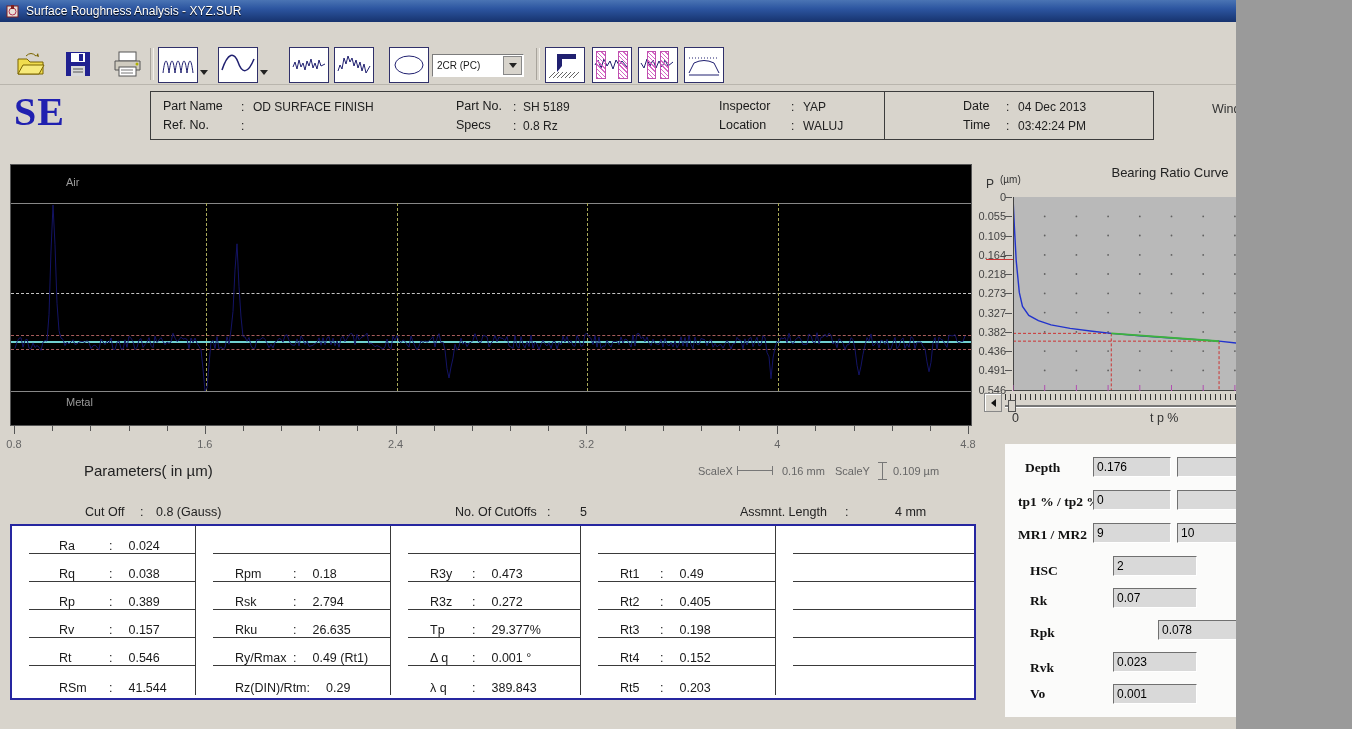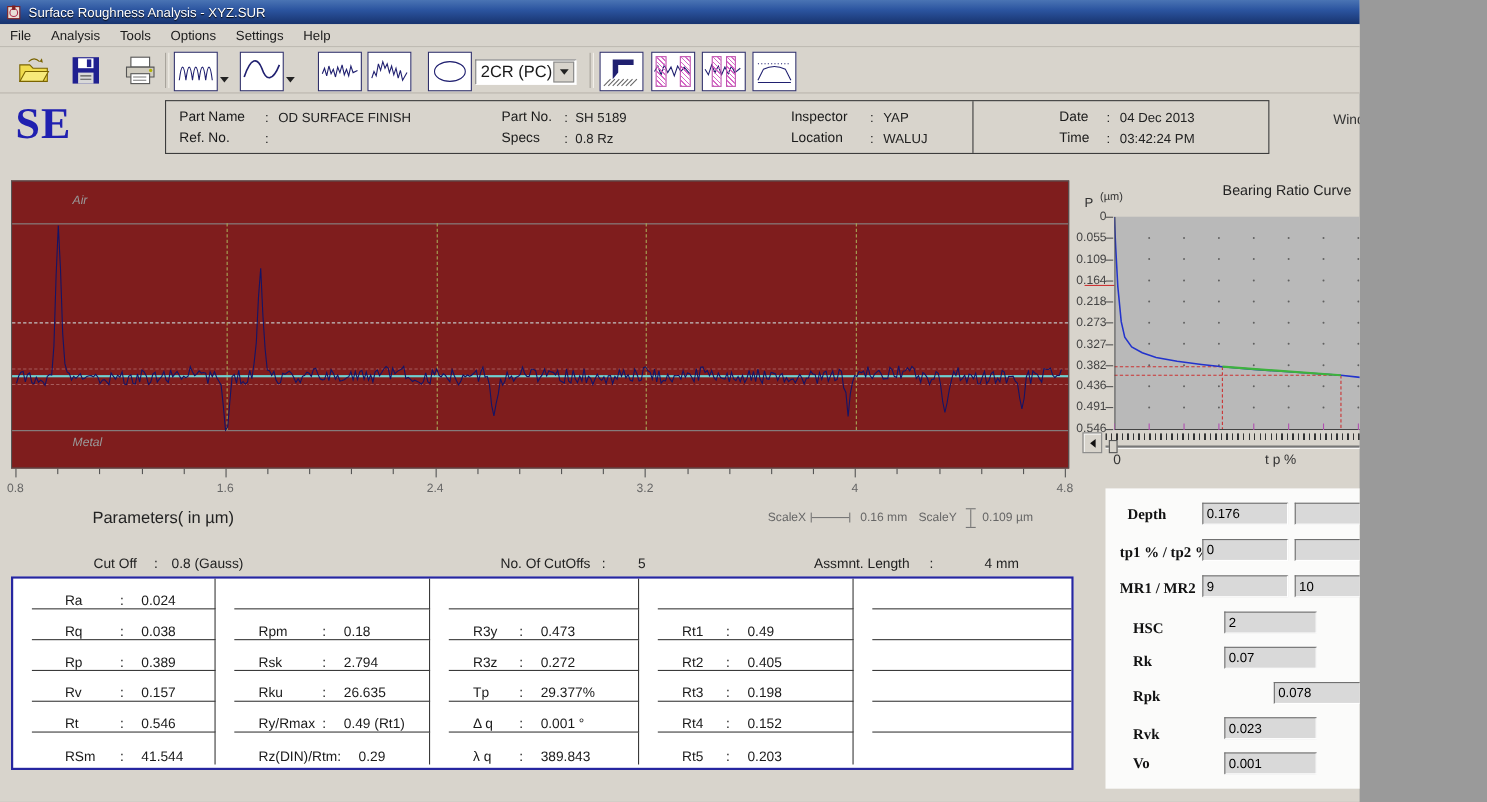--- a/index.html
+++ b/index.html
@@ -29,40 +29,40 @@
   #toolbar{position:absolute;left:0;top:43px;width:1352px;height:41px;background:#d8d4cc;
     border-bottom:1px solid #b9b5ad;}
   .tbtn{position:absolute;top:3px;width:40px;height:36px;display:flex;align-items:center;justify-content:center;}
   .wavebtn{position:absolute;top:4px;width:38px;height:34px;background:#fff;border:1px solid #30306a;
     display:flex;align-items:center;justify-content:center;}
   .ddbtn{position:absolute;top:22px;width:11px;height:14px;display:flex;align-items:center;justify-content:center;}
   .tri{width:0;height:0;border-left:4px solid transparent;border-right:4px solid transparent;border-top:5px solid #222;}
   .sep{position:absolute;top:5px;width:2px;height:32px;border-left:1px solid #a8a49c;border-right:1px solid #f2efe9;}
   #combo{position:absolute;left:432px;top:11px;width:90px;height:21px;background:#fff;
     border-top:1px solid #7c7c7c;border-left:1px solid #7c7c7c;border-bottom:1px solid #fff;border-right:1px solid #fff;
-    font-size:15px;display:flex;align-items:center;}
+    font-size:10px;display:flex;align-items:center;}
   #combo .cval{flex:1;padding-left:4px;}
   #combo .cbtn{width:17px;height:17px;margin:1px;background:#d8d4cc;border:1px solid #888;
     display:flex;align-items:center;justify-content:center;}
   .hband{position:absolute;top:3px;bottom:3px;width:8px;border:1px solid #c050b0;
     background:repeating-linear-gradient(45deg,#d668c6 0 1px,rgba(0,0,0,0) 1px 3px);}
   
   #se-logo{position:absolute;left:14px;top:88px;font-family:"Liberation Serif",serif;font-weight:bold;
     font-size:40px;color:#2020b0;letter-spacing:1px;}
   #infobox{position:absolute;left:150px;top:91px;width:1002px;height:47px;border:1px solid #3c3c3c;background:#d8d4cc;}
   .hl{font-weight:normal;font-size:12.5px;}
   .hv{font-size:12px;color:#222;}
   .cln{display:inline-block;font-size:12px;}
   #window-lbl{position:absolute;left:1212px;top:102px;font-size:12.5px;color:#333;}
   #window-input{position:absolute;left:1283px;top:99px;width:48px;height:18px;background:#fff;
     border-top:1px solid #707070;border-left:1px solid #707070;border-bottom:1px solid #fff;border-right:1px solid #fff;
     font:12px "Liberation Sans",sans-serif;padding:0 3px;}
   
   #profile-title{position:absolute;left:330px;top:146px;width:300px;text-align:center;font-size:15px;color:#222;}
-  #profile-plot{position:absolute;left:10px;top:164px;width:960px;height:260px;background:#7f1d1d;border:1px solid #555;font-style:italic;}
+  #profile-plot{position:absolute;left:10px;top:164px;width:960px;height:260px;background:#000000;border:1px solid #555;}
   .pline{position:absolute;left:0;width:100%;height:1px;background:#878787;}
   .pdash{position:absolute;left:0;width:100%;border-top:1px dashed #c4c4c4;}
   .mdash{position:absolute;left:0;width:100%;border-top:1px dashed #a65c5c;}
   .cyan{position:absolute;left:0;width:100%;height:2px;background:#6fd0d0;}
   .vol{position:absolute;top:38px;height:188px;border-left:1px dashed #a8a858;}
   .regionlbl{position:absolute;font-size:11px;color:#9a9a9a;}
   #xaxis{position:absolute;left:10px;top:426px;width:962px;height:10px;}
   .xt{position:absolute;top:0;width:1px;background:#555;}
   .xlbl{position:absolute;top:438px;width:34px;text-align:center;font-size:11px;color:#666;}
   #params-heading{position:absolute;left:84px;top:462px;font-size:15px;color:#222;}
@@ -132,28 +132,20 @@
       <div class="wb">
           <div class="g-max"></div>
         </div>
       <div class="wb close">
           <div class="g-x1"></div>
           <div class="g-x2"></div>
         </div>
     </div>
   </div>
 
-  <div id="menubar">
-      <span class="menu-item">File</span>
-      <span class="menu-item">Analysis</span>
-      <span class="menu-item">Tools</span>
-      <span class="menu-item">Options</span>
-      <span class="menu-item">Settings</span>
-      <span class="menu-item">Help</span>
-    </div>
 
   <div id="toolbar">
     <div class="tbtn" style="left:10px">
       <svg width="32" height="30">
         <path d="M4,10 h9 l3,3 h13 v12 h-25 z" fill="#f0dc4e" stroke="#7a6400"></path>
         <path d="M4,25 l5,-9 h21 l-5,9 z" fill="#f7ea7a" stroke="#7a6400"></path>
         <path d="M12,7 q5,-5 10,0" fill="none" stroke="#7a6400"></path>
         <path d="M22,7 l2,-3 l1,4 z" fill="#7a6400"></path>
       </svg>
     </div>

